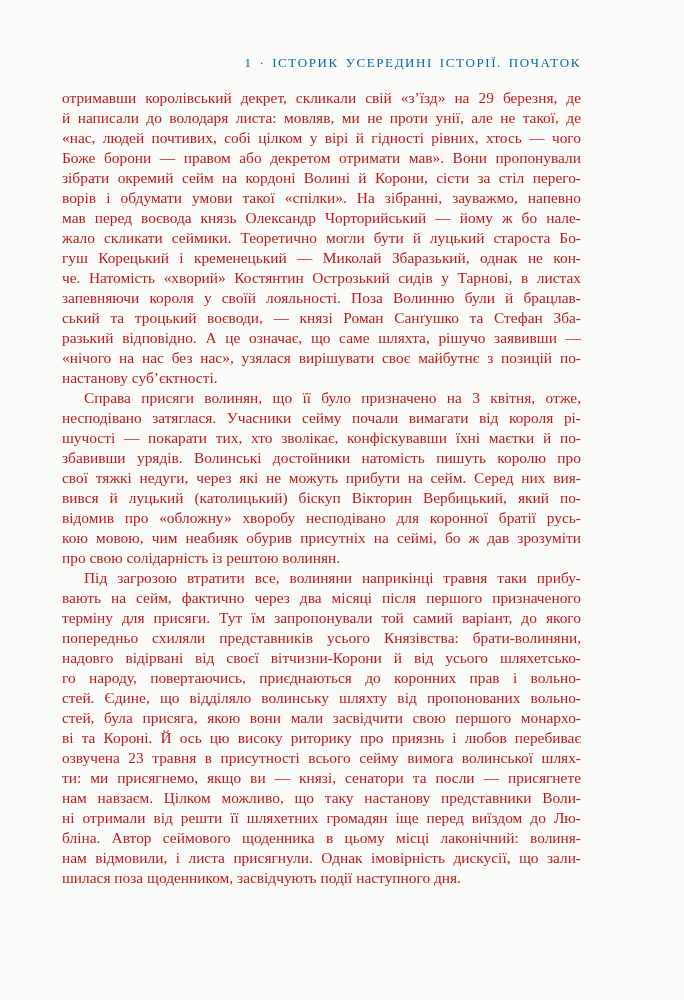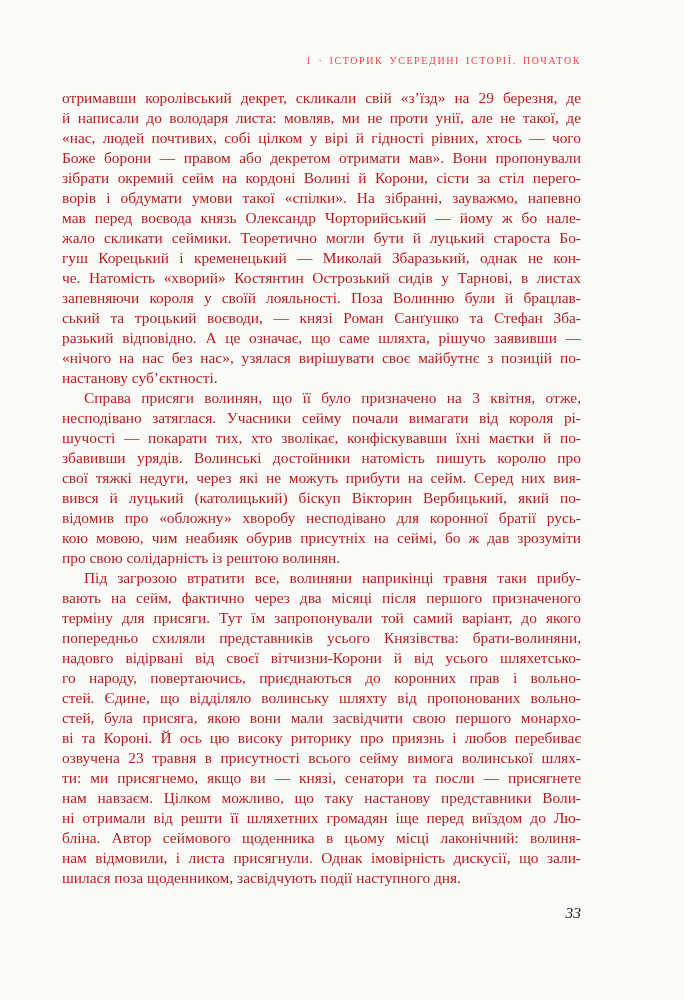--- a/index.html
+++ b/index.html
@@ -18,24 +18,24 @@
   .page {
     position: absolute;
     inset: 0;
   }
   .running-header {
     position: absolute;
     left: 62px;
     top: 55px;
     width: 519px;
     text-align: right;
-    font-size: 10px;
+    font-size: 13px;
     letter-spacing: 1.6px;
     word-spacing: 2px;
-    color: #ef4444;
+    color: #0369a1;
     white-space: nowrap;
   }
   .page-body {
     position: absolute;
     left: 62px;
     top: 88px;
     width: 519px;
     font-size: 15.4px;
     line-height: 20px;
     color: #b91c1c;
@@ -105,14 +105,13 @@
       <div class="line">ві та Короні. Й ось цю високу риторику про приязнь і любов перебиває</div>
       <div class="line">озвучена 23 травня в присутності всього сейму вимога волинської шлях-</div>
       <div class="line">ти: ми присягнемо, якщо ви — князі, сенатори та посли — присягнете</div>
       <div class="line">нам навзаєм. Цілком можливо, що таку настанову представники Воли-</div>
       <div class="line">ні отримали від решти її шляхетних громадян іще перед виїздом до Лю-</div>
       <div class="line">бліна. Автор сеймового щоденника в цьому місці лаконічний: волиня-</div>
       <div class="line">нам відмовили, і листа присягнули. Однак імовірність дискусії, що зали-</div>
       <div class="line last">шилася поза щоденником, засвідчують події наступного дня.</div>
     </div>
 
-  <div class="folio">33</div>
 </div>
 
 </body></html>

